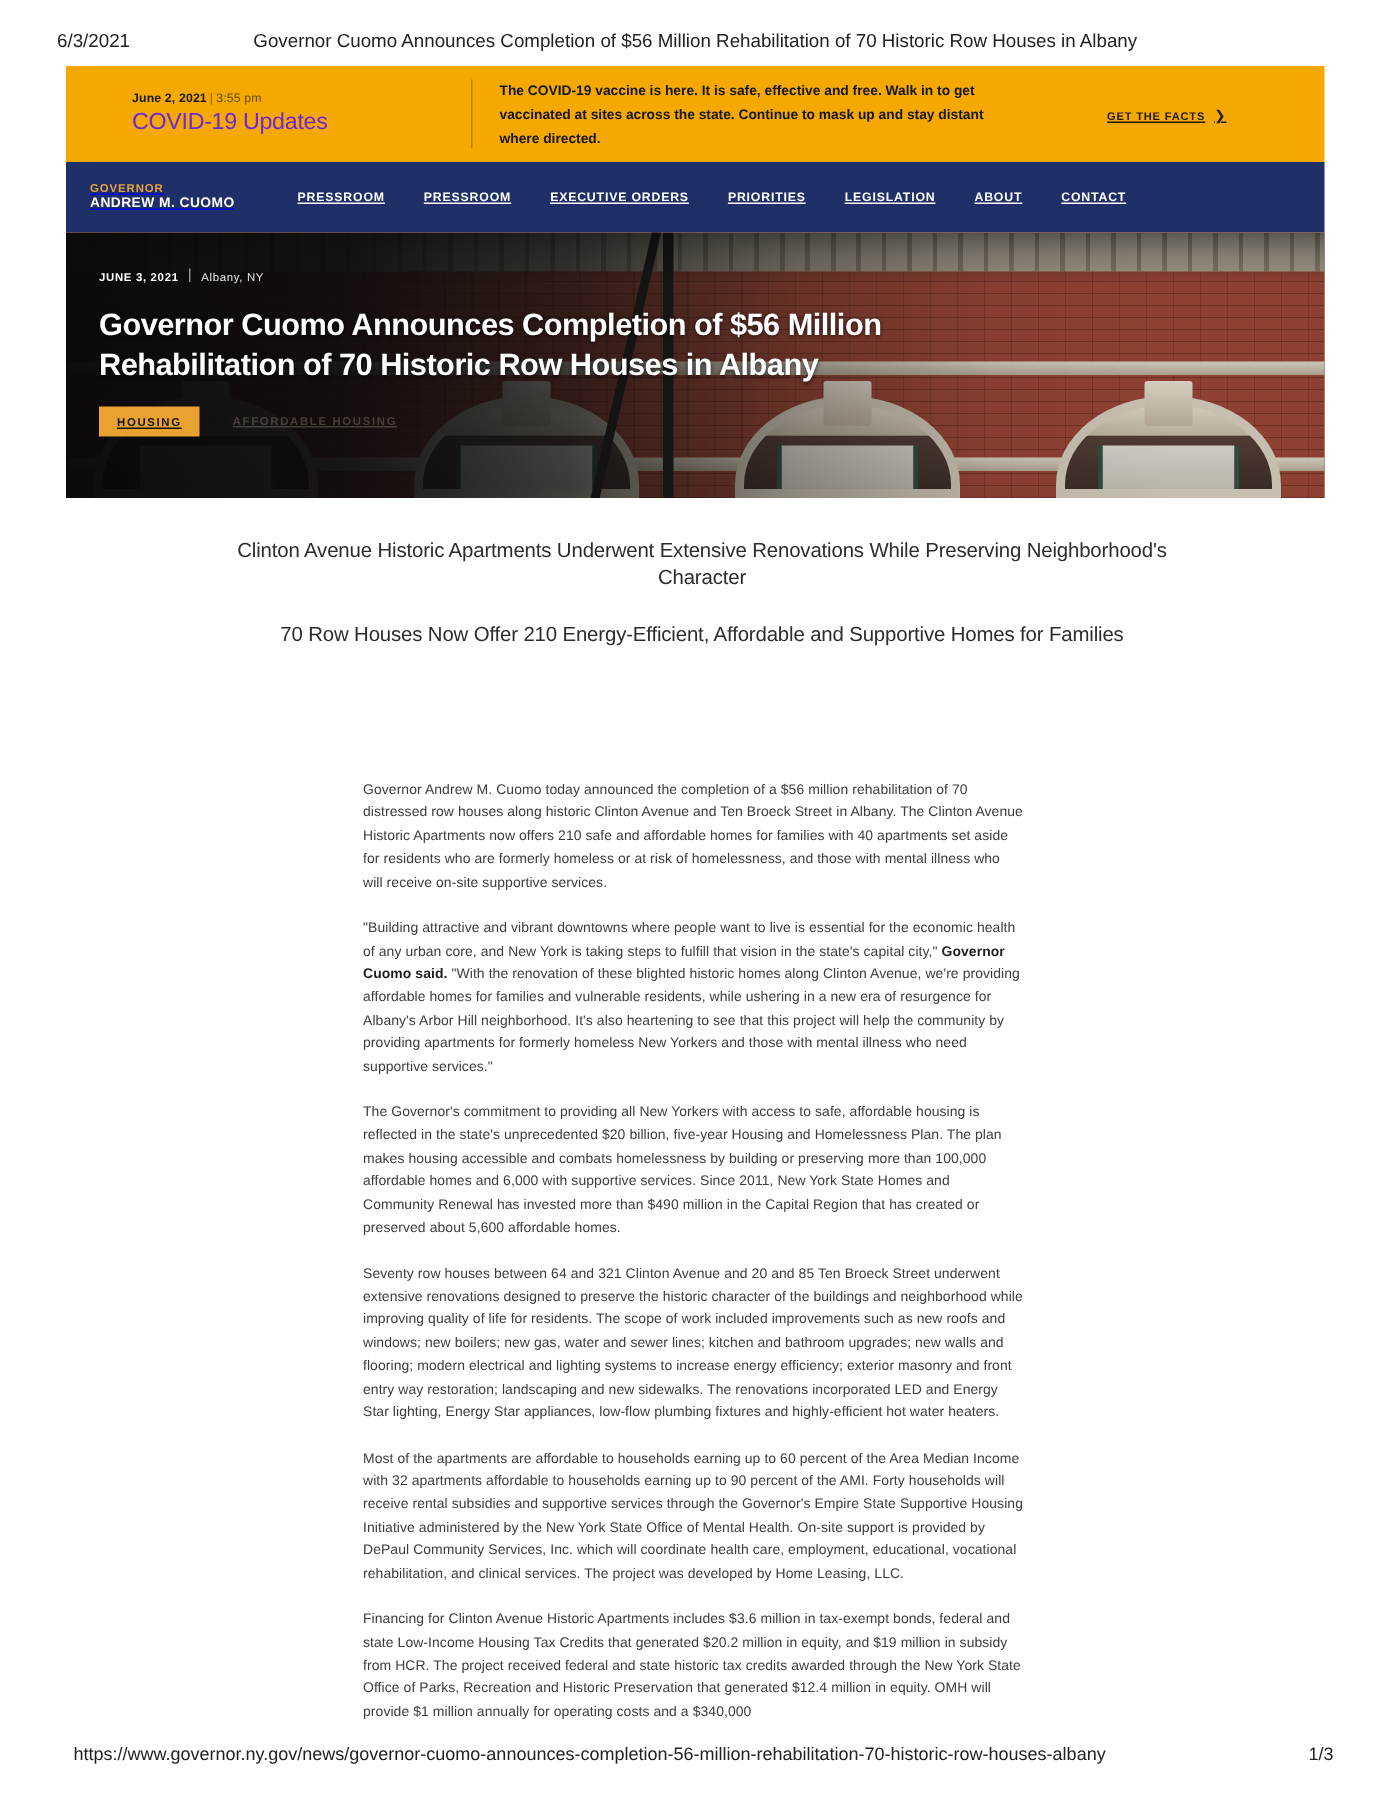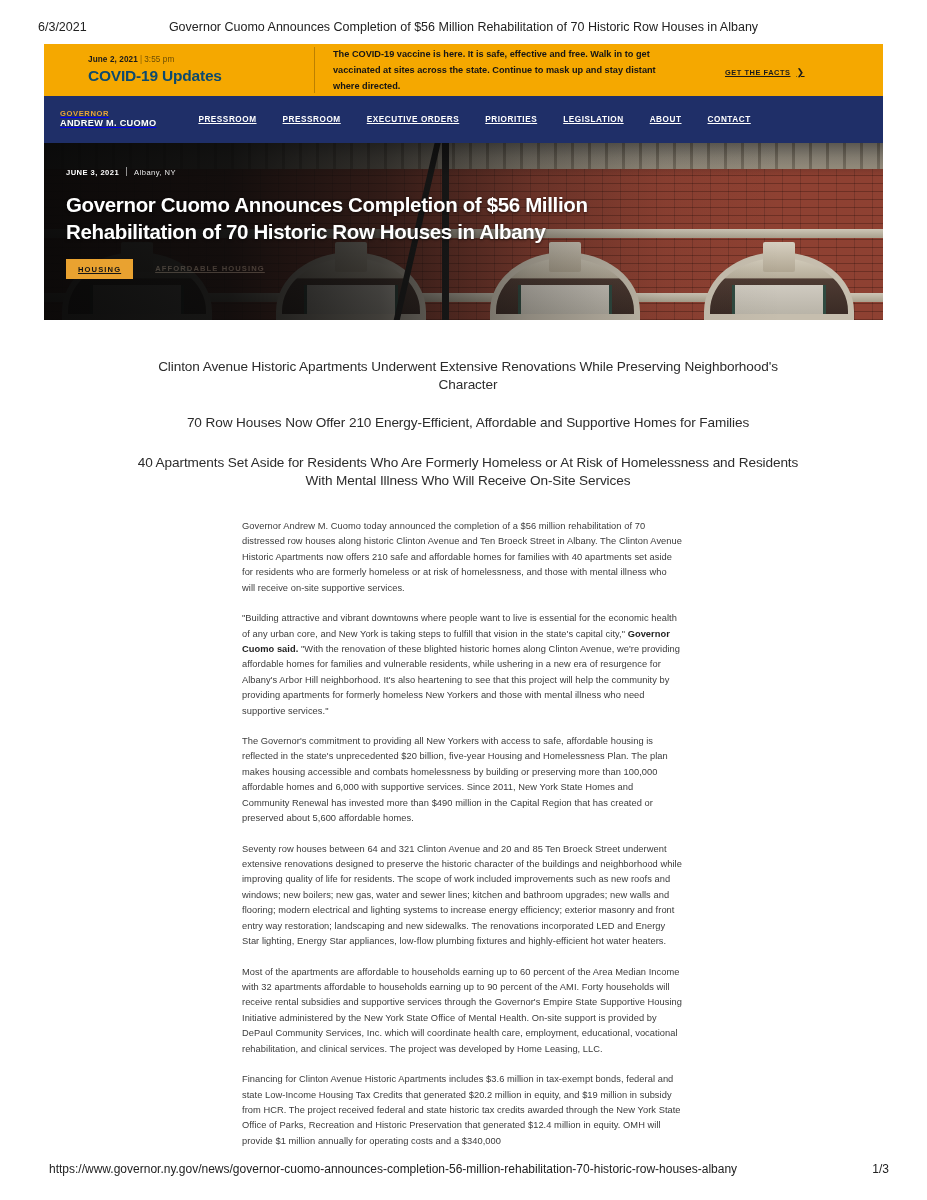--- a/index.html
+++ b/index.html
@@ -56,21 +56,21 @@
   .site {
     position: absolute;
     left: 44px;
     top: 44px;
     width: 839px;
   }
 
   
   .covid-bar {
     background: #f5a800;
-    height: 52px;
+    height: 64px;
     position: relative;
     display: flex;
     align-items: center;
     padding: 0 0 0 0;
   }
   .covid-left {
     width: 270px;
     padding-left: 44px;
     box-sizing: border-box;
   }
@@ -78,22 +78,22 @@
     font-size: 8.2px;
     font-weight: bold;
     color: #1a1a1a;
     letter-spacing: .1px;
     margin-bottom: 3px;
   }
   .covid-date .sep { color: #8a6000; font-weight: normal; padding: 0 2px; }
   .covid-date .time { font-weight: normal; color: #6a4d05; }
   .covid-title {
     font-size: 15.5px;
-    font-weight: bold;
-    color: #0c4a6e;
+    font-weight: normal;
+    color: #6d28d9;
     letter-spacing: -.2px;
   }
   .covid-divider {
     width: 1px;
     height: 46px;
     background: rgba(120,80,0,.45);
   }
   .covid-msg {
     flex: 1;
     padding: 0 20px 0 18px;
@@ -107,20 +107,21 @@
     padding-left: 22px;
     box-sizing: border-box;
     position: relative;
   }
   .covid-cta {
     font-size: 7.4px;
     font-weight: bold;
     letter-spacing: .55px;
     color: #1a1a1a;
     white-space: nowrap;
+    margin-left: 13px;
   }
   .covid-cta .chev { padding-left: 6px; font-size: 9px; font-weight: normal;}
 
   
   .navbar {
     background: #1f2f68;
     height: 47px;
     display: flex;
     align-items: center;
     padding-left: 16px;
@@ -415,21 +416,20 @@
         <a class="tag-primary" href="#">HOUSING</a>
         <a class="tag-secondary" href="#">AFFORDABLE HOUSING</a>
       </div>
     </div>
   </div>
 </div>
 
 <div class="subheads">
   <div class="subhead s1">Clinton Avenue Historic Apartments Underwent Extensive Renovations While Preserving Neighborhood's Character</div>
   <div class="subhead s2">70 Row Houses Now Offer 210 Energy-Efficient, Affordable and Supportive Homes for Families</div>
-  <div class="subhead s3">40 Apartments Set Aside for Residents Who Are Formerly Homeless or At Risk of Homelessness and Residents With Mental Illness Who Will Receive On-Site Services</div>
 </div>
 
 <div class="body-col">
   <p>Governor Andrew M. Cuomo today announced the completion of a $56 million rehabilitation of 70 distressed row houses along historic Clinton Avenue and Ten Broeck Street in Albany. The Clinton Avenue Historic Apartments now offers 210 safe and affordable homes for families with 40 apartments set aside for residents who are formerly homeless or at risk of homelessness, and those with mental illness who will receive on-site supportive services.</p>
   <p><span>"Building attractive and vibrant downtowns where people want to live is essential for the economic health of any urban core, and New York is taking steps to fulfill that vision in the state's capital city," </span><b>Governor Cuomo said.</b><span> "With the renovation of these blighted historic homes along Clinton Avenue, we're providing affordable homes for families and vulnerable residents, while ushering in a new era of resurgence for Albany's Arbor Hill neighborhood. It's also heartening to see that this project will help the community by providing apartments for formerly homeless New Yorkers and those with mental illness who need supportive services."</span></p>
   <p>The Governor's commitment to providing all New Yorkers with access to safe, affordable housing is reflected in the state's unprecedented $20 billion, five-year Housing and Homelessness Plan. The plan makes housing accessible and combats homelessness by building or preserving more than 100,000 affordable homes and 6,000 with supportive services. Since 2011, New York State Homes and Community Renewal has invested more than $490 million in the Capital Region that has created or preserved about 5,600 affordable homes.</p>
   <p>Seventy row houses between 64 and 321 Clinton Avenue and 20 and 85 Ten Broeck Street underwent extensive renovations designed to preserve the historic character of the buildings and neighborhood while improving quality of life for residents. The scope of work included improvements such as new roofs and windows; new boilers; new gas, water and sewer lines; kitchen and bathroom upgrades; new walls and flooring; modern electrical and lighting systems to increase energy efficiency; exterior masonry and front entry way restoration; landscaping and new sidewalks. The renovations incorporated LED and Energy Star lighting, Energy Star appliances, low-flow plumbing fixtures and highly-efficient hot water heaters.</p>
   <p>Most of the apartments are affordable to households earning up to 60 percent of the Area Median Income with 32 apartments affordable to households earning up to 90 percent of the AMI. Forty households will receive rental subsidies and supportive services through the Governor's Empire State Supportive Housing Initiative administered by the New York State Office of Mental Health. On-site support is provided by DePaul Community Services, Inc. which will coordinate health care, employment, educational, vocational rehabilitation, and clinical services. The project was developed by Home Leasing, LLC.</p>
   <p>Financing for Clinton Avenue Historic Apartments includes $3.6 million in tax-exempt bonds, federal and state Low-Income Housing Tax Credits that generated $20.2 million in equity, and $19 million in subsidy from HCR. The project received federal and state historic tax credits awarded through the New York State Office of Parks, Recreation and Historic Preservation that generated $12.4 million in equity. OMH will provide $1 million annually for operating costs and a $340,000</p>
 </div>

